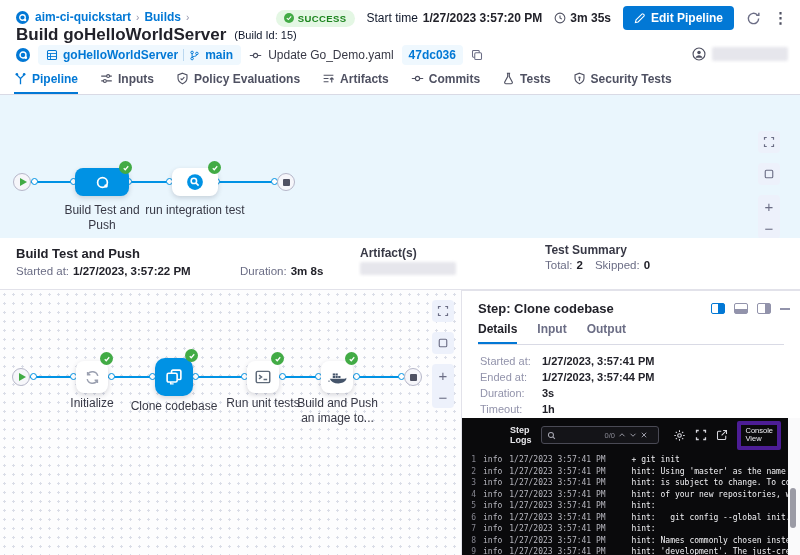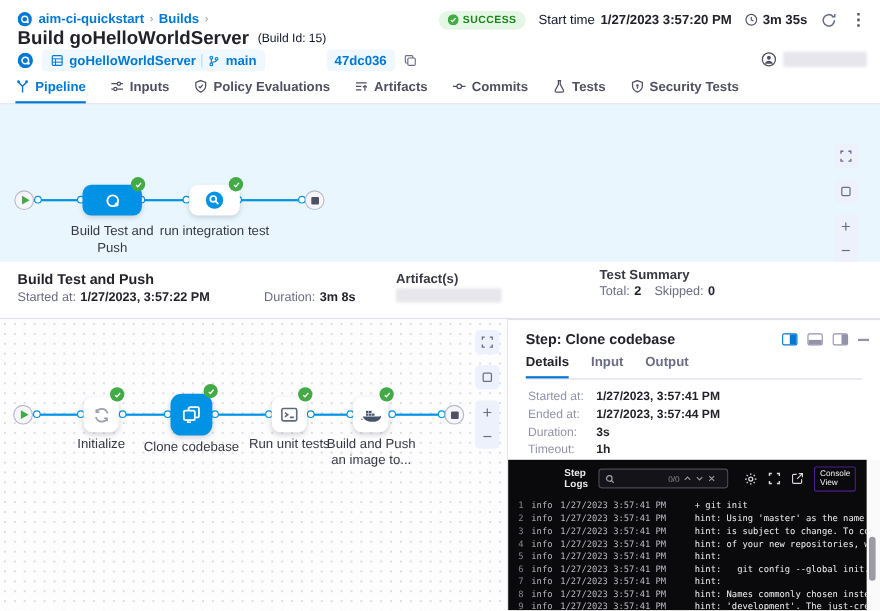--- a/index.html
+++ b/index.html
@@ -73,21 +73,21 @@
 
   
   .console { position:absolute; left:462px; top:418px; width:326px; height:137px; background:#0A0A0C; overflow:hidden; }
   .console .hdr { position:absolute; left:16px; top:0; width:100%; height:34px; display:flex; align-items:center;justify-content:center; }
   .steplogs { font-size:9px; line-height:10px; color:#E8E8EC; margin-left:9px; font-weight:600; }
   .searchbox { display:flex; align-items:center; gap:3px; background:#141418; border:1px solid #4A4A55;
     border-radius:3px; height:18px; width:118px; margin-left:10px; padding:0 5px; }
   .searchbox input { background:transparent; border:none; outline:none; color:#ddd; width:42px;
     font-size:8px; font-family:"DejaVu Sans Mono", monospace; }
   .cico { color:#D8D8DE; margin-left:9px; cursor:pointer; display:flex; }
-  .cviewbtn { border:1px solid #4c1d95; border-radius:2px; color:#F0F0F4; font-size:7.5px; line-height:8.5px;
+  .cviewbtn { border:4px solid #4c1d95; border-radius:2px; color:#F0F0F4; font-size:7.5px; line-height:8.5px;
     padding:2px 4px; margin-left:9px; cursor:pointer; }
   .logline { position:absolute; left:0; width:100%; height:11.5px; display:flex; align-items:center;
     font-family:"DejaVu Sans Mono", monospace; font-size:8px; white-space:pre; overflow:hidden; }
   .ln { width:14px; text-align:right; color:#85858F; flex:none; }
   .lv { margin-left:7px; color:#B8B8C0; flex:none; }
   .lt { margin-left:7px; color:#B8B8C0; flex:none; }
   .lm { margin-left:26px; color:#F2F2F5; flex:none; }
   .scrolltrack { position:absolute; left:788px; top:418px; width:12px; height:137px; background:#FAFAFB; }
   .scrollthumb { position:absolute; left:2px; top:70px; width:6px; height:40px; background:#9B9BA5; border-radius:3px; cursor:pointer; }
 </style>
@@ -122,20 +122,26 @@
         <span class="gray" style="font-size:12px;">Start time</span>
         <span style="font-size:12px;font-weight:600;">1/27/2023 3:57:20 PM</span>
       </span>
       <span class="row" style="gap:4px;">
         <svg width="12" height="12" viewBox="0 0 16 16">
           <circle cx="8" cy="8" r="6.5" fill="none" stroke="#4F5162" stroke-width="1.4"></circle>
             <path d="M8 4.5V8l2.5 1.5" fill="none" stroke="#4F5162" stroke-width="1.4"></path>
         </svg>
         <span style="font-size:12px;font-weight:600;">3m 35s</span>
       </span>
+      <button class="btn-primary">
+        <svg width="11" height="11" viewBox="0 0 16 16">
+          <path d="M2 14l1-4L11.5 1.5a1.4 1.4 0 012 0l1 1a1.4 1.4 0 010 2L6 13z" fill="none" stroke="#fff" stroke-width="1.5"></path>
+        </svg>
+        <span>Edit Pipeline</span>
+      </button>
       <svg width="15" height="15" viewBox="0 0 16 16" class="abs0" style="cursor:pointer;">
         <path d="M13.5 8a5.5 5.5 0 11-1.6-3.9" fill="none" stroke="#6B6D85" stroke-width="1.5"></path>
           <polyline points="13.7,1.8 13.7,4.6 10.9,4.6" fill="none" stroke="#6B6D85" stroke-width="1.5"></polyline>
       </svg>
       <span style="font-size:15px;color:#4F5162;font-weight:700;cursor:pointer;letter-spacing:0;">⋮</span>
     </div>
 
     <div class="row abs" style="left:16px;top:25px;height:20px;gap:8px;">
       <span style="font-size:17px;font-weight:700;">Build goHelloWorldServer</span>
       <span class="gray" style="font-size:11px;">(Build Id: 15)</span>
@@ -155,21 +161,28 @@
         <span>goHelloWorldServer</span>
         <span style="width:1px;height:12px;background:#BBD8F0;"></span>
         <svg width="11" height="11" viewBox="0 0 16 16">
           <circle cx="4.5" cy="3.5" r="1.8" fill="none" stroke="#0278D5" stroke-width="1.4"></circle>
             <circle cx="4.5" cy="12.5" r="1.8" fill="none" stroke="#0278D5" stroke-width="1.4"></circle>
             <circle cx="11.5" cy="5" r="1.8" fill="none" stroke="#0278D5" stroke-width="1.4"></circle>
             <path d="M4.5 5.3v5.4M11.5 6.8c0 3-7 2.2-7 4" fill="none" stroke="#0278D5" stroke-width="1.4"></path>
         </svg>
         <span>main</span>
       </span>
-      <span class="pill" style="padding:2px 7px;margin-left:48px;">
+      <span class="row" style="gap:6px;">
+        <svg width="13" height="13" viewBox="0 0 16 16">
+          <circle cx="8" cy="8" r="2.6" fill="none" stroke="#4F5162" stroke-width="1.4"></circle>
+            <path d="M1 8h4.4M10.6 8H15" stroke="#4F5162" stroke-width="1.4"></path>
+        </svg>
+        <span style="font-size:12px;color:#383946;">Update Go_Demo.yaml</span>
+      </span>
+      <span class="pill" style="padding:2px 7px;">
         <span>47dc036</span>
       </span>
       <svg width="12" height="12" viewBox="0 0 16 16" style="cursor:pointer;">
         <rect x="5" y="5" width="9" height="9" rx="1.5" fill="none" stroke="#6B6D85" stroke-width="1.4"></rect>
           <path d="M11 5V3.2A1.2 1.2 0 009.8 2H3.2A1.2 1.2 0 002 3.2v6.6A1.2 1.2 0 003.2 11H5" fill="none" stroke="#6B6D85" stroke-width="1.4"></path>
       </svg>
     </div>
 
     <div class="row abs" style="right:12px;top:46px;height:16px;gap:6px;">
       <svg width="14" height="14" viewBox="0 0 16 16">

